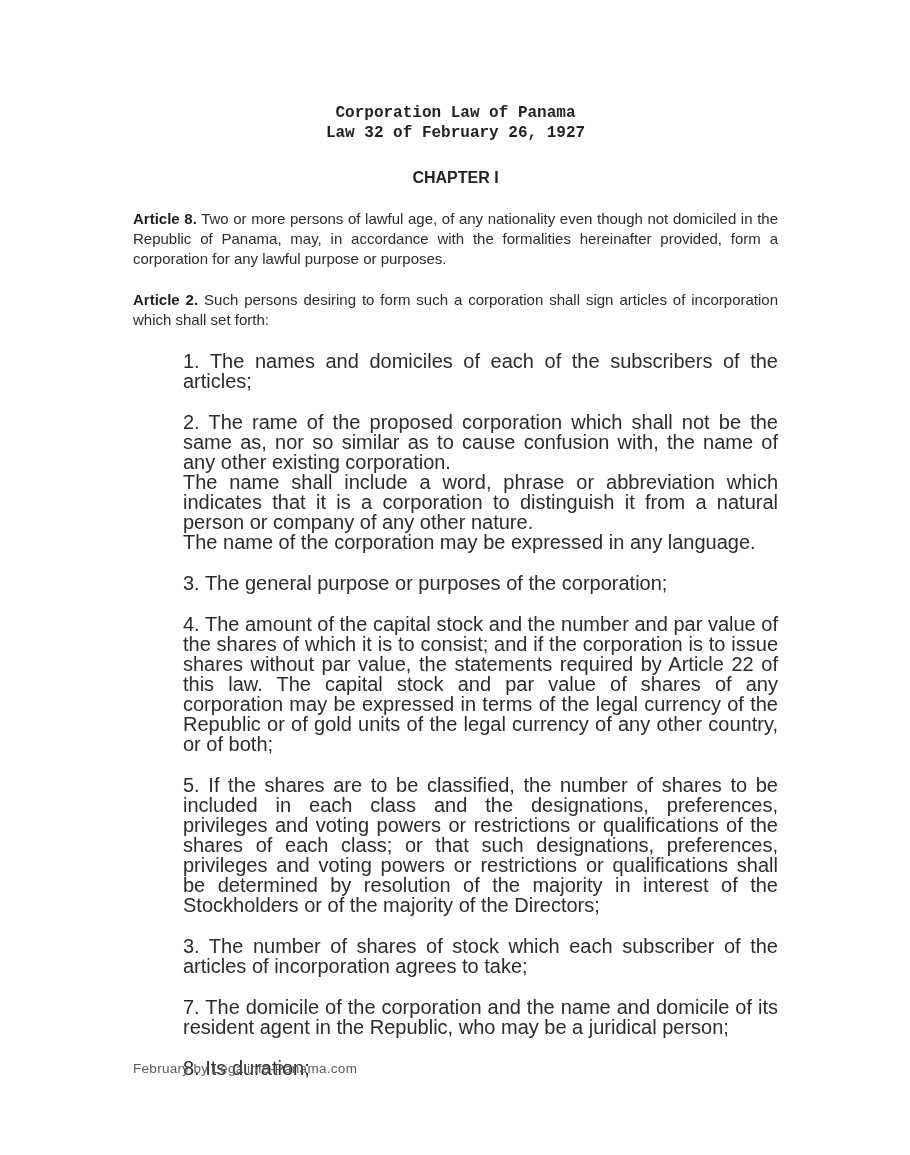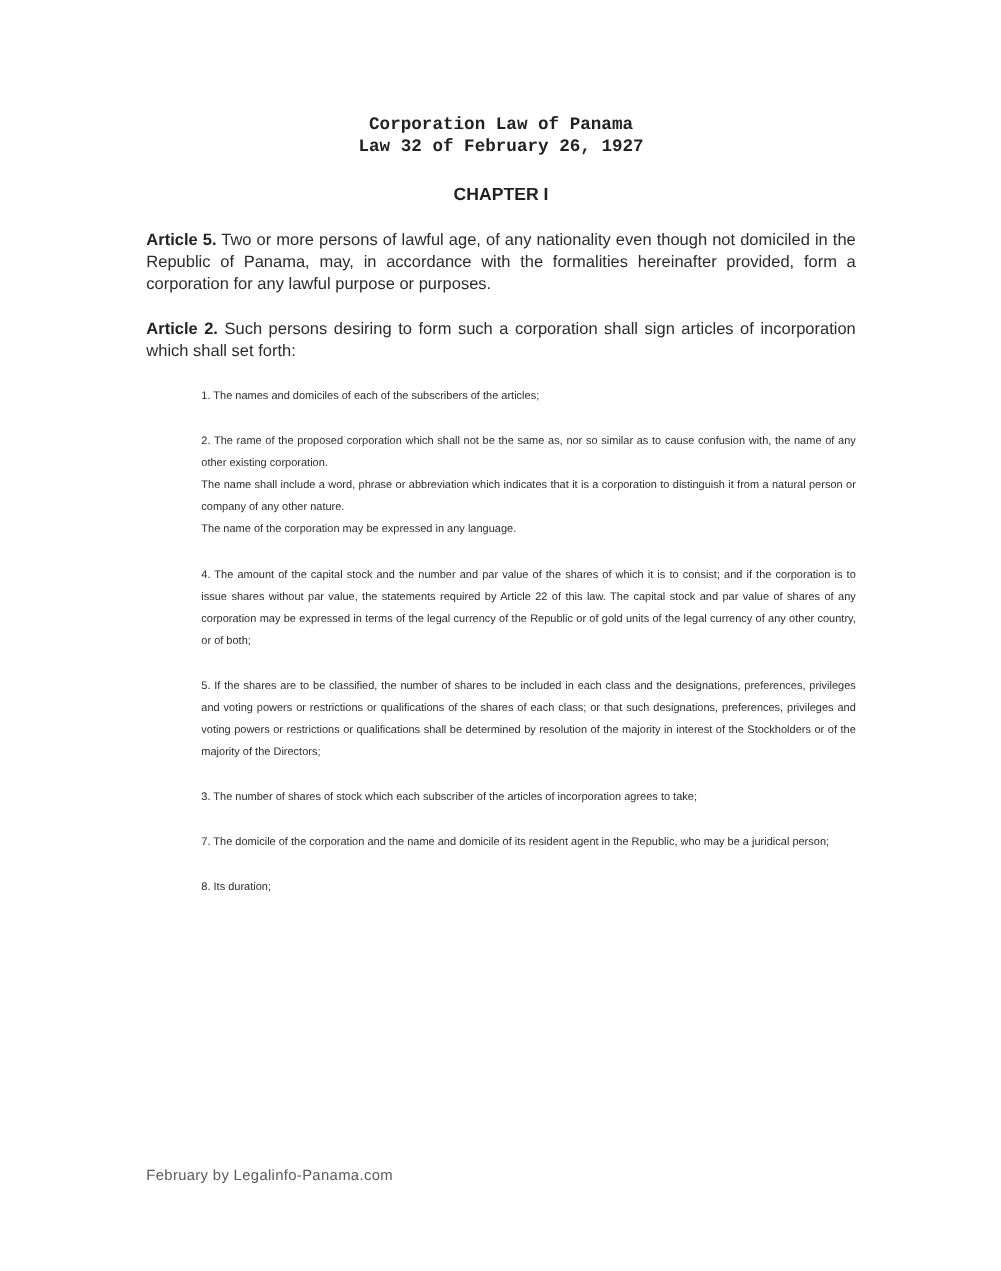--- a/index.html
+++ b/index.html
@@ -50,21 +50,21 @@
   }
   .items {
     margin-left: 50px;
     width: 595px;
   }
   .item {
     margin-top: 21px;
   }
   .item p {
     margin: 0;
-    font-size: 10px;
+    font-size: 20px;
     line-height: 20px;
     text-align: justify;
   }
   .footer {
     position: absolute;
     left: 133px;
     top: 1060px;
     font-size: 13.5px;
     line-height: 18px;
     letter-spacing: 0.3px;
@@ -79,38 +79,41 @@
 
     <div class="doc-title">
       <div>Corporation Law of Panama</div>
       <div>Law 32 of February 26, 1927</div>
     </div>
 
     <div class="chapter">
       <div>CHAPTER I</div>
     </div>
 
-    <p class="para"><b class="art-label">Article 5.</b>
+    <p class="para"><b class="art-label">Article 8.</b>
       <span>Two or more persons of lawful age, of any nationality even though not domiciled in the Republic of Panama, may, in accordance with the formalities hereinafter provided, form a corporation for any lawful purpose or purposes.</span></p>
 
     <p class="para"><b class="art-label">Article 2.</b>
       <span>Such persons desiring to form such a corporation shall sign articles of incorporation which shall set forth:</span></p>
 
     <div class="items">
 
       <div class="item">
         <p>1. The names and domiciles of each of the subscribers of the articles;</p>
       </div>
 
       <div class="item">
         <p>2. The rame of the proposed corporation which shall not be the same as, nor so similar as to cause confusion with, the name of any other existing corporation.</p>
         <p>The name shall include a word, phrase or abbreviation which indicates that it is a corporation to distinguish it from a natural person or company of any other nature.</p>
         <p>The name of the corporation may be expressed in any language.</p>
       </div>
 
+      <div class="item">
+        <p>3. The general purpose or purposes of the corporation;</p>
+      </div>
 
       <div class="item">
         <p>4. The amount of the capital stock and the number and par value of the shares of which it is to consist; and if the corporation is to issue shares without par value, the statements required by Article 22 of this law. The capital stock and par value of shares of any corporation may be expressed in terms of the legal currency of the Republic or of gold units of the legal currency of any other country, or of both;</p>
       </div>
 
       <div class="item">
         <p>5. If the shares are to be classified, the number of shares to be included in each class and the designations, preferences, privileges and voting powers or restrictions or qualifications of the shares of each class; or that such designations, preferences, privileges and voting powers or restrictions or qualifications shall be determined by resolution of the majority in interest of the Stockholders or of the majority of the Directors;</p>
       </div>
 
       <div class="item">

